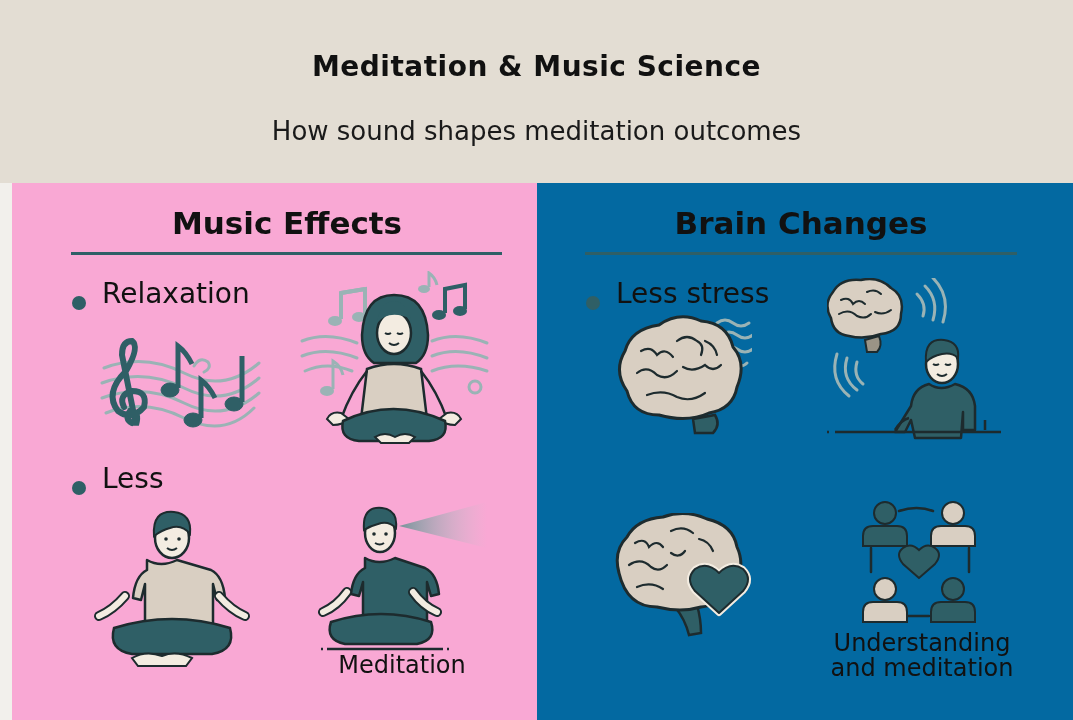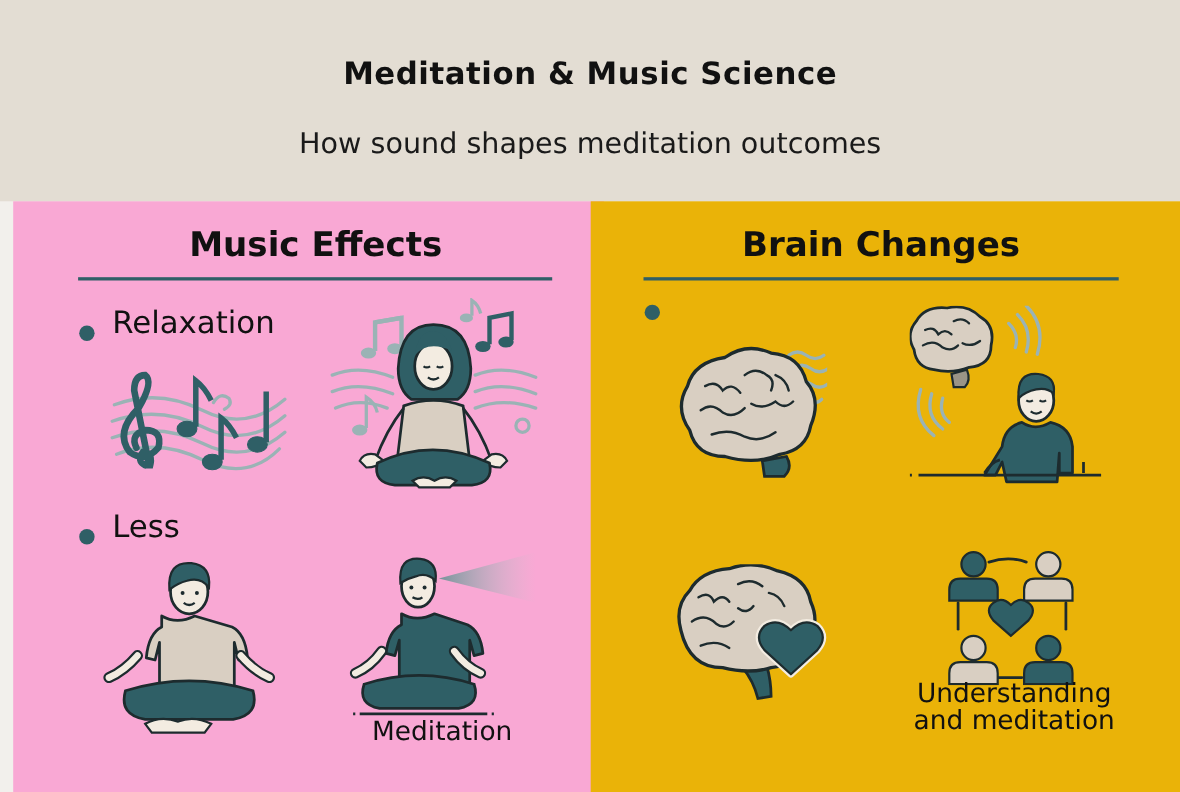--- a/index.html
+++ b/index.html
@@ -19,21 +19,21 @@
     font-size:28px; font-weight:bold; letter-spacing:0.5px; color:#111;
   }
   .subtitle {
     position:absolute; left:0; right:0; top:116px;
     font-size:26px; color:#1a1a1a;
   }
   .panel {
     position:absolute; top:183px; height:537px;
   }
   .panel.left { left:0; width:537px; background:#f9a8d4;margin-left:12px; }
-  .panel.right { left:537px; width:536px; background:#eab308; }
+  .panel.right { left:537px; width:536px; background:#0369a1; }
   .panel-title {
     position:absolute; top:22px; left:0; right:0; text-align:center;
     font-size:31px; font-weight:bold; color:#111;
   }
   .panel.left .panel-title { left:60px; width:430px; right:auto; }
   .panel.right .panel-title { left:48px; width:432px; right:auto; }
   .rule {
     position:absolute; top:69px; height:3px; background:#2f5f66;
   }
   .bullet {
@@ -160,20 +160,21 @@
   </svg>
   <div class="caption" style="left:320px; top:470px; width:140px;">Meditation</div>
 </div>
 
 <div class="panel right">
   <div class="panel-title">Brain Changes</div>
   <div class="rule" style="left:48px; width:432px;"></div>
 
   <div class="bullet" style="left:49px; top:94px;">
     <span class="dot"></span>
+    <span>Less stress</span>
   </div>
 
   <svg class="illus" style="left:80px; top:128px;" width="135" height="125" viewBox="0 0 135 125">
     <g fill="none" stroke="#9ab3b5" stroke-width="3" stroke-linecap="round">
       <path d="M100 12 q8 -6 16 0 t16 0"></path>
         <path d="M104 24 q8 -6 16 0 t16 0"></path>
         <path d="M104 38 q8 -6 16 0 t16 0"></path>
         <path d="M100 52 q8 -6 16 0 t14 0"></path>
     </g>
     <path d="M98 104 q6 10 -2 18 h-18 l-2 -14z" fill="#2f5f66" stroke="#1d2b2e" stroke-width="2.5"></path>
@@ -240,17 +241,17 @@
     <circle cx="28" cy="15" r="11" fill="#2f5f66" stroke="#1d2b2e" stroke-width="2"></circle>
     <path d="M6 48 v-10 q0 -10 10 -10 h24 q10 0 10 10 v10z" fill="#2f5f66" stroke="#1d2b2e" stroke-width="2"></path>
     <circle cx="96" cy="15" r="11" fill="#d9cfc2" stroke="#1d2b2e" stroke-width="2"></circle>
     <path d="M74 48 v-10 q0 -10 10 -10 h24 q10 0 10 10 v10z" fill="#d9cfc2" stroke="#1d2b2e" stroke-width="2"></path>
     <circle cx="28" cy="91" r="11" fill="#d9cfc2" stroke="#1d2b2e" stroke-width="2"></circle>
     <path d="M6 124 v-10 q0 -10 10 -10 h24 q10 0 10 10 v10z" fill="#d9cfc2" stroke="#1d2b2e" stroke-width="2"></path>
     <circle cx="96" cy="91" r="11" fill="#2f5f66" stroke="#1d2b2e" stroke-width="2"></circle>
     <path d="M74 124 v-10 q0 -10 10 -10 h24 q10 0 10 10 v10z" fill="#2f5f66" stroke="#1d2b2e" stroke-width="2"></path>
     <path d="M62 80 l-16 -14 q-8 -10 0 -16 q8 -6 16 2 q8 -8 16 -2 q8 6 0 16z" fill="#2f5f66" stroke="#1d2b2e" stroke-width="2"></path>
   </svg>
-  <div class="caption" style="left:290px; top:435px; width:190px;">
+  <div class="caption" style="left:290px; top:448px; width:190px;">
     <div>Understanding</div>
     <div>and meditation</div>
   </div>
 </div>
 
 </body></html>

